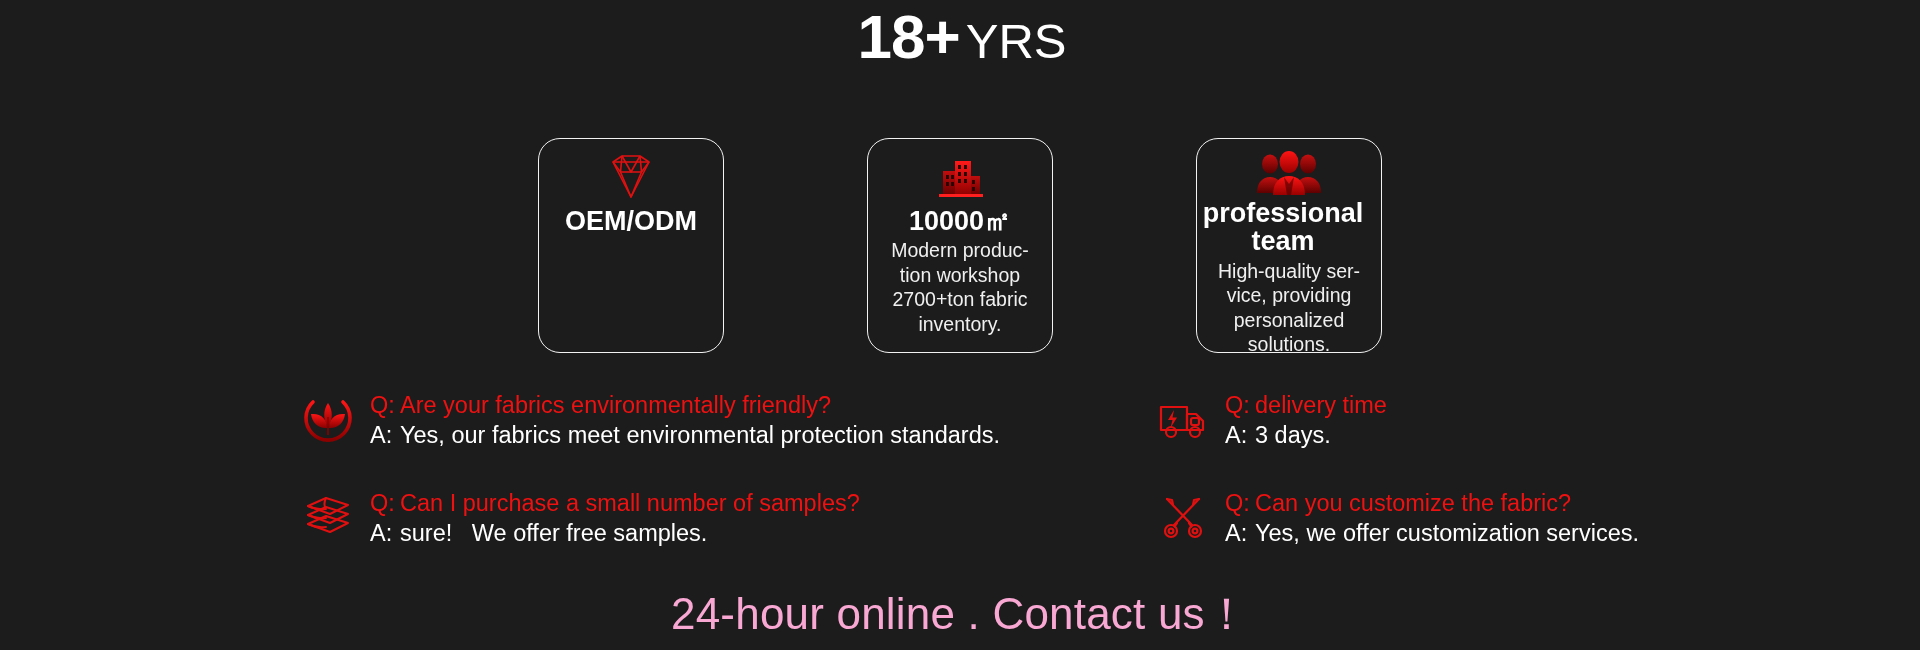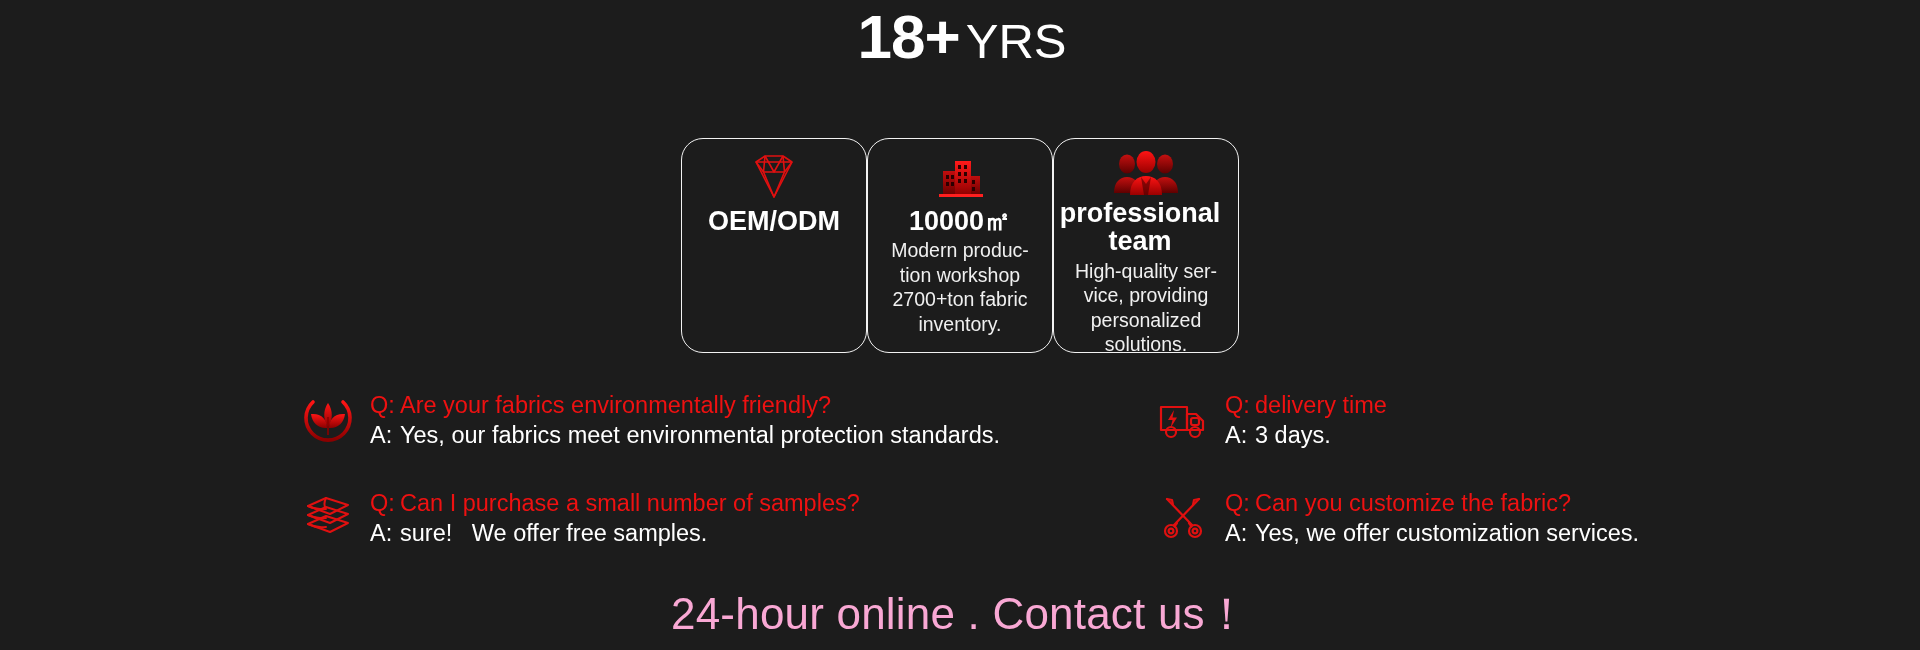--- a/index.html
+++ b/index.html
@@ -60,20 +60,21 @@
   }
 
   
   .cards {
     position: absolute;
     top: 138px;
     left: 0;
     width: 1920px;
     display: flex;
     justify-content: center;
+    gap: 143px;
   }
   .card {
     width: 186px;
     height: 215px;
     border: 1.6px solid #f2f2f2;
     border-radius: 22px;
     box-sizing: border-box;
     display: flex;
     flex-direction: column;
     align-items: center;

